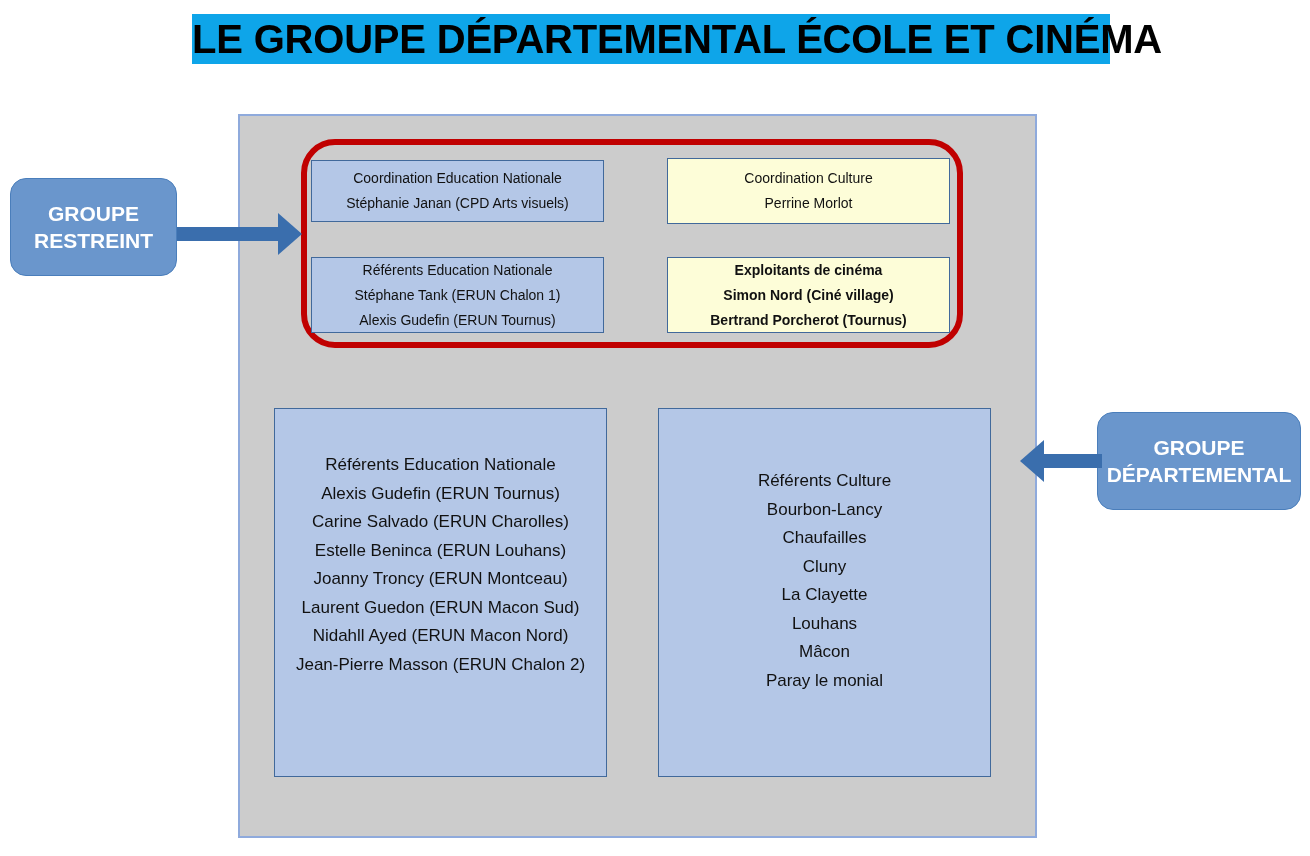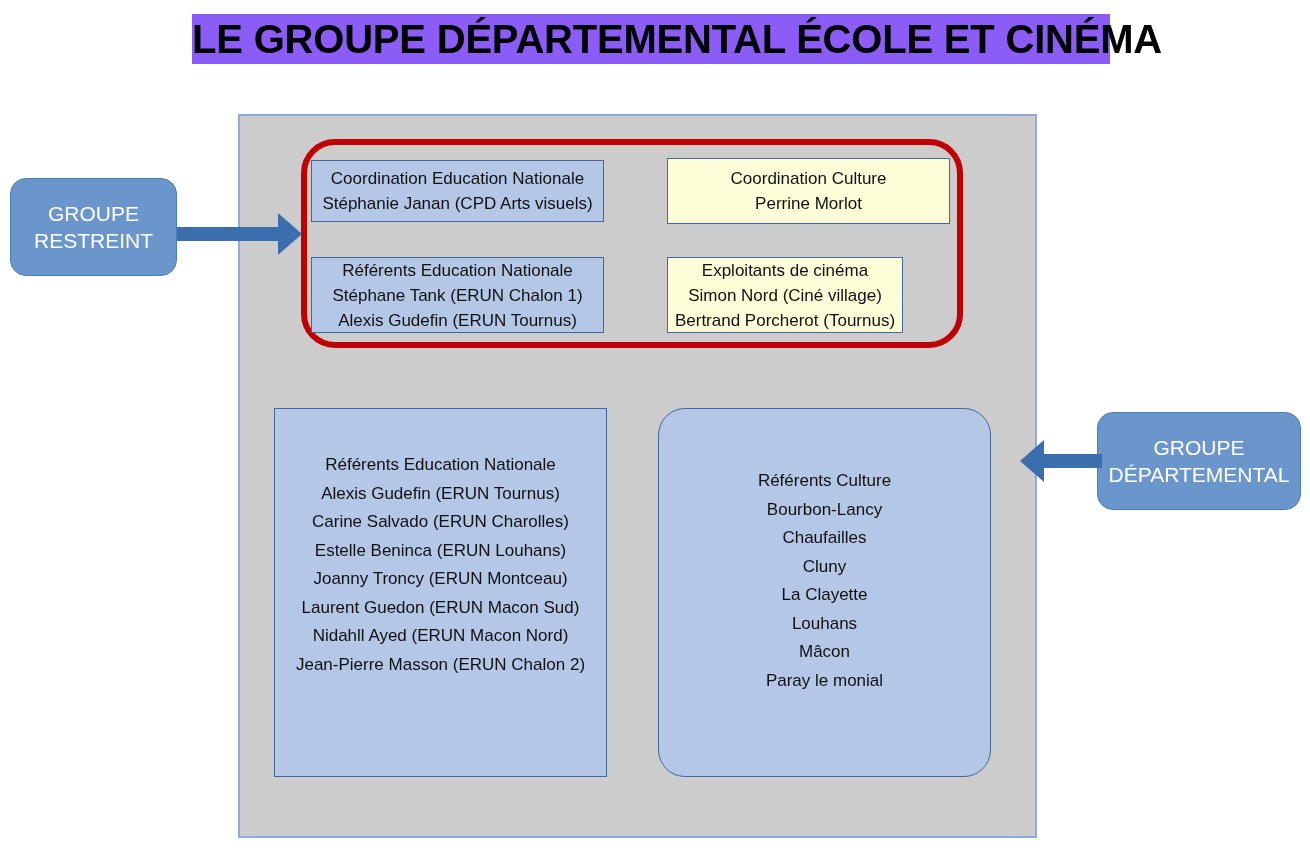--- a/index.html
+++ b/index.html
@@ -20,21 +20,21 @@
     background: #ffffff;
   }
 
   
   #title {
     position: absolute;
     left: 192px;
     top: 14px;
     width: 918px;
     height: 50px;
-    background: #8b5cf6;
+    background: #0ea5e9;
     color: #000000;
     font-size: 40px;
     font-weight: bold;
     line-height: 50px;
     text-align: center;
     letter-spacing: -0.2px;
     white-space: nowrap;
   }
 
   
@@ -67,62 +67,62 @@
   .box {
     position: absolute;
     box-sizing: border-box;
     border: 1px solid #41699b;
     display: flex;
     flex-direction: column;
     align-items: center;
     justify-content: center;
     text-align: center;
     color: #111111;
-    font-size: 17px;
+    font-size: 14px;
     line-height: 25px;
   }
   .box.blue { background: #b4c7e7; }
   .box.yellow { background: #fdfdd8; }
   .box .ln { display: block; white-space: nowrap; }
 
   #box-coord-en  { left: 311px; top: 160px; width: 293px; height: 62px; }
   #box-coord-cu  { left: 667px; top: 158px; width: 283px; height: 66px; }
   #box-ref-en    { left: 311px; top: 257px; width: 293px; height: 76px; }
-  #box-exploit   { left: 667px; top: 257px; width: 236px; height: 76px; }
+  #box-exploit   { left: 667px; top: 257px; width: 283px; height: 76px; font-weight: bold; }
 
   
   .biglist {
     position: absolute;
     box-sizing: border-box;
     background: #b4c7e7;
     border: 1px solid #41699b;
     display: flex;
     flex-direction: column;
     align-items: center;
     justify-content: flex-start;
     text-align: center;
     color: #111111;
     font-size: 17px;
     line-height: 28.5px;
   }
   .biglist .ln { display: block; white-space: nowrap; }
 
   #box-big-en { left: 274px; top: 408px; width: 333px; height: 369px; padding-top: 42px; }
-  #box-big-cu { left: 658px; top: 408px; width: 333px; height: 369px; padding-top: 58px; border-radius: 27px; }
+  #box-big-cu { left: 658px; top: 408px; width: 333px; height: 369px; padding-top: 58px; }
 
   
   .callout {
     position: absolute;
     box-sizing: border-box;
     background: #6a96cc;
     border: 1px solid #4a7ebb;
     border-radius: 16px;
     color: #ffffff;
     font-size: 21px;
-    font-weight: normal;
+    font-weight: bold;
     line-height: 27px;
     display: flex;
     flex-direction: column;
     align-items: center;
     justify-content: center;
     text-align: center;
   }
   .callout .ln { display: block; white-space: nowrap; }
 
   #callout-restreint { left: 10px;   top: 178px; width: 167px; height: 98px; }

